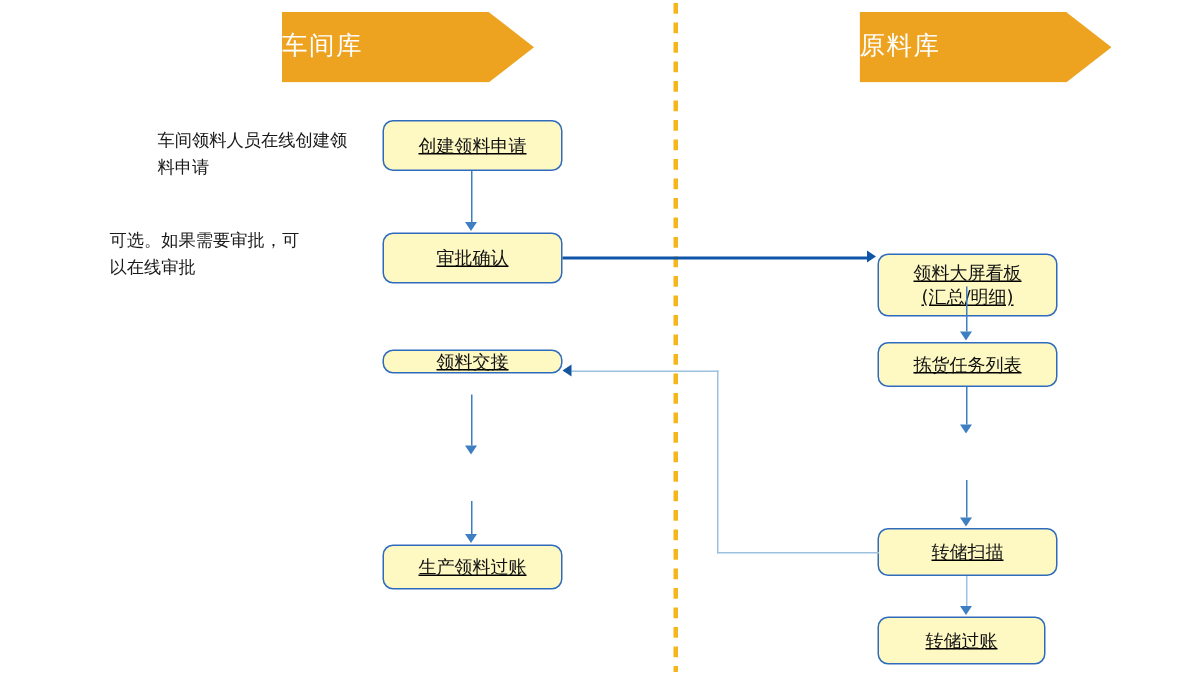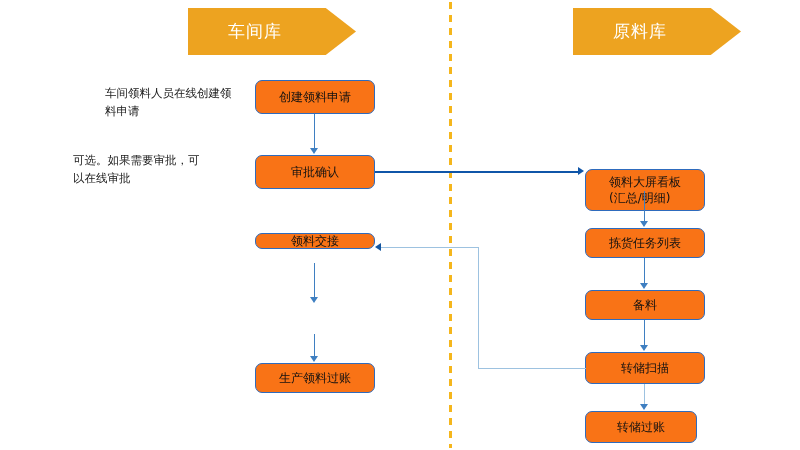--- a/index.html
+++ b/index.html
@@ -21,21 +21,21 @@
 
   
   .banner {
     position: absolute;
     height: 47px;
     background: #eda320;
     -webkit-clip-path: polygon(0 0, 82% 0, 100% 50%, 82% 100%, 0 100%);
     clip-path: polygon(0 0, 82% 0, 100% 50%, 82% 100%, 0 100%);
     display: flex;
     align-items: center;
-    justify-content: center;
+    justify-content: flex-start;
   }
   .banner .banner-label {
     color: #ffffff;
     font-size: 17px;
     letter-spacing: 1px;
     line-height: 1;
     padding-right: 34px;
     white-space: nowrap;
   }
   #banner-left  { left: 188px; top: 8px; width: 168px; }
@@ -66,26 +66,28 @@
     width: 170px;
     white-space: pre-line;
   }
   #annotation-create  { left: 73px; top: 85px; margin-left: 32px; }
   #annotation-approve { left: 73px; top: 152px; }
 
   
   .node {
     position: absolute;
     box-sizing: border-box;
-    background: #f97316;
+    background: #fef9c3;
     border: 1.3px solid #2e6bbd;
     border-radius: 7px;
     display: flex;
     align-items: center;
     justify-content: center;
+    text-align: center;
+    text-decoration: underline;
   }
   .node .node-label {
     color: #111111;
     font-size: 12px;
     line-height: 1.35;
     white-space: pre-line;
   }
 
   
   .conn-v, .conn-h {
@@ -160,23 +162,20 @@
 
   <div class="node" style="left:585px; top:145px; width:120px; height:42px;margin-top:24px;">
     <span class="node-label">领料大屏看板
 (汇总/明细)</span>
   </div>
 
   <div class="node" style="left:585px; top:228px; width:120px; height:30px;">
     <span class="node-label">拣货任务列表</span>
   </div>
 
-  <div class="node" style="left:585px; top:290px; width:120px; height:30px;">
-    <span class="node-label">备料</span>
-  </div>
 
   <div class="node" style="left:585px; top:352px; width:120px; height:32px;">
     <span class="node-label">转储扫描</span>
   </div>
 
   <div class="node" style="left:585px; top:411px; width:112px; height:32px;">
     <span class="node-label">转储过账</span>
   </div>
 
   <div class="conn-v" style="left:314px; top:114px; height:34px;"></div>

